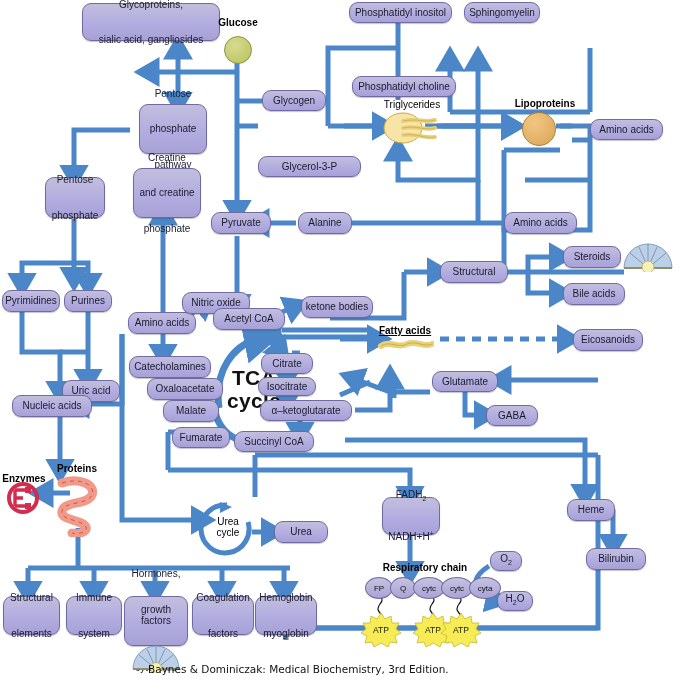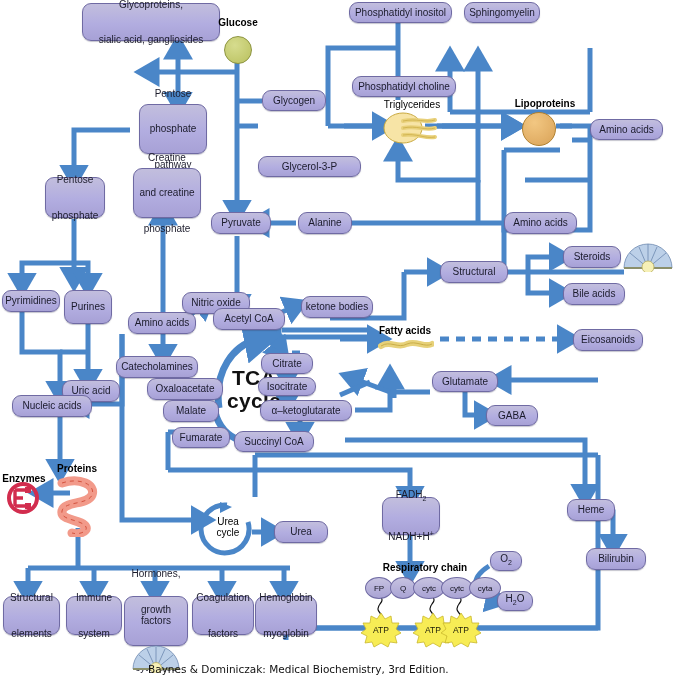--- a/index.html
+++ b/index.html
@@ -303,53 +303,53 @@
   </div>
 
   <div class="node" style="left:563px;top:283px;width:62px;height:22px;">
     <span>Bile acids</span>
   </div>
 
   <div class="node" style="left:2px;top:290px;width:58px;height:22px;">
     <span>Pyrimidines</span>
   </div>
 
-  <div class="node" style="left:64px;top:290px;width:48px;height:34px;text-align:center;">
+  <div class="node" style="left:64px;top:290px;width:48px;height:22px;text-align:center;">
     <span>Purines</span>
   </div>
 
   <div class="node" style="left:128px;top:312px;width:68px;height:22px;">
     <span>Amino acids</span>
   </div>
 
   <div class="node" style="left:182px;top:292px;width:68px;height:22px;">
     <span>Nitric oxide</span>
   </div>
 
   <div class="node" style="left:213px;top:308px;width:72px;height:22px;">
     <span>Acetyl CoA</span>
   </div>
 
   <div class="node" style="left:301px;top:296px;width:72px;height:22px;">
     <span>ketone bodies</span>
   </div>
 
-  <div class="plain bold" style="left:372px;top:325px;width:66px;">Fatty acids</div>
+  <div class="plain bold" style="left:372px;top:325px;width:66px;text-decoration:underline;">Fatty acids</div>
   <div class="blob" style="left:378px;top:337px;width:56px;height:12px;">
     <svg width="56" height="12" viewBox="0 0 56 12">
       <path d="M3,7 C12,1 20,10 29,5 C38,1 47,9 54,5" fill="none" stroke="#e7d179" stroke-width="6" stroke-linecap="round"></path>
       <path d="M3,7 C12,1 20,10 29,5 C38,1 47,9 54,5" fill="none" stroke="#c2a43c" stroke-width=".8"></path>
     </svg>
   </div>
 
   <div class="node" style="left:573px;top:329px;width:70px;height:22px;">
     <span>Eicosanoids</span>
   </div>
 
-  <div class="node" style="left:116px;top:356px;width:82px;height:22px;">
+  <div class="node" style="left:129px;top:356px;width:82px;height:22px;">
     <span>Catecholamines</span>
   </div>
 
   <div class="node" style="left:62px;top:380px;width:58px;height:22px;">
     <span>Uric acid</span>
   </div>
 
   <div class="node" style="left:12px;top:395px;width:80px;height:22px;">
     <span>Nucleic acids</span>
   </div>

